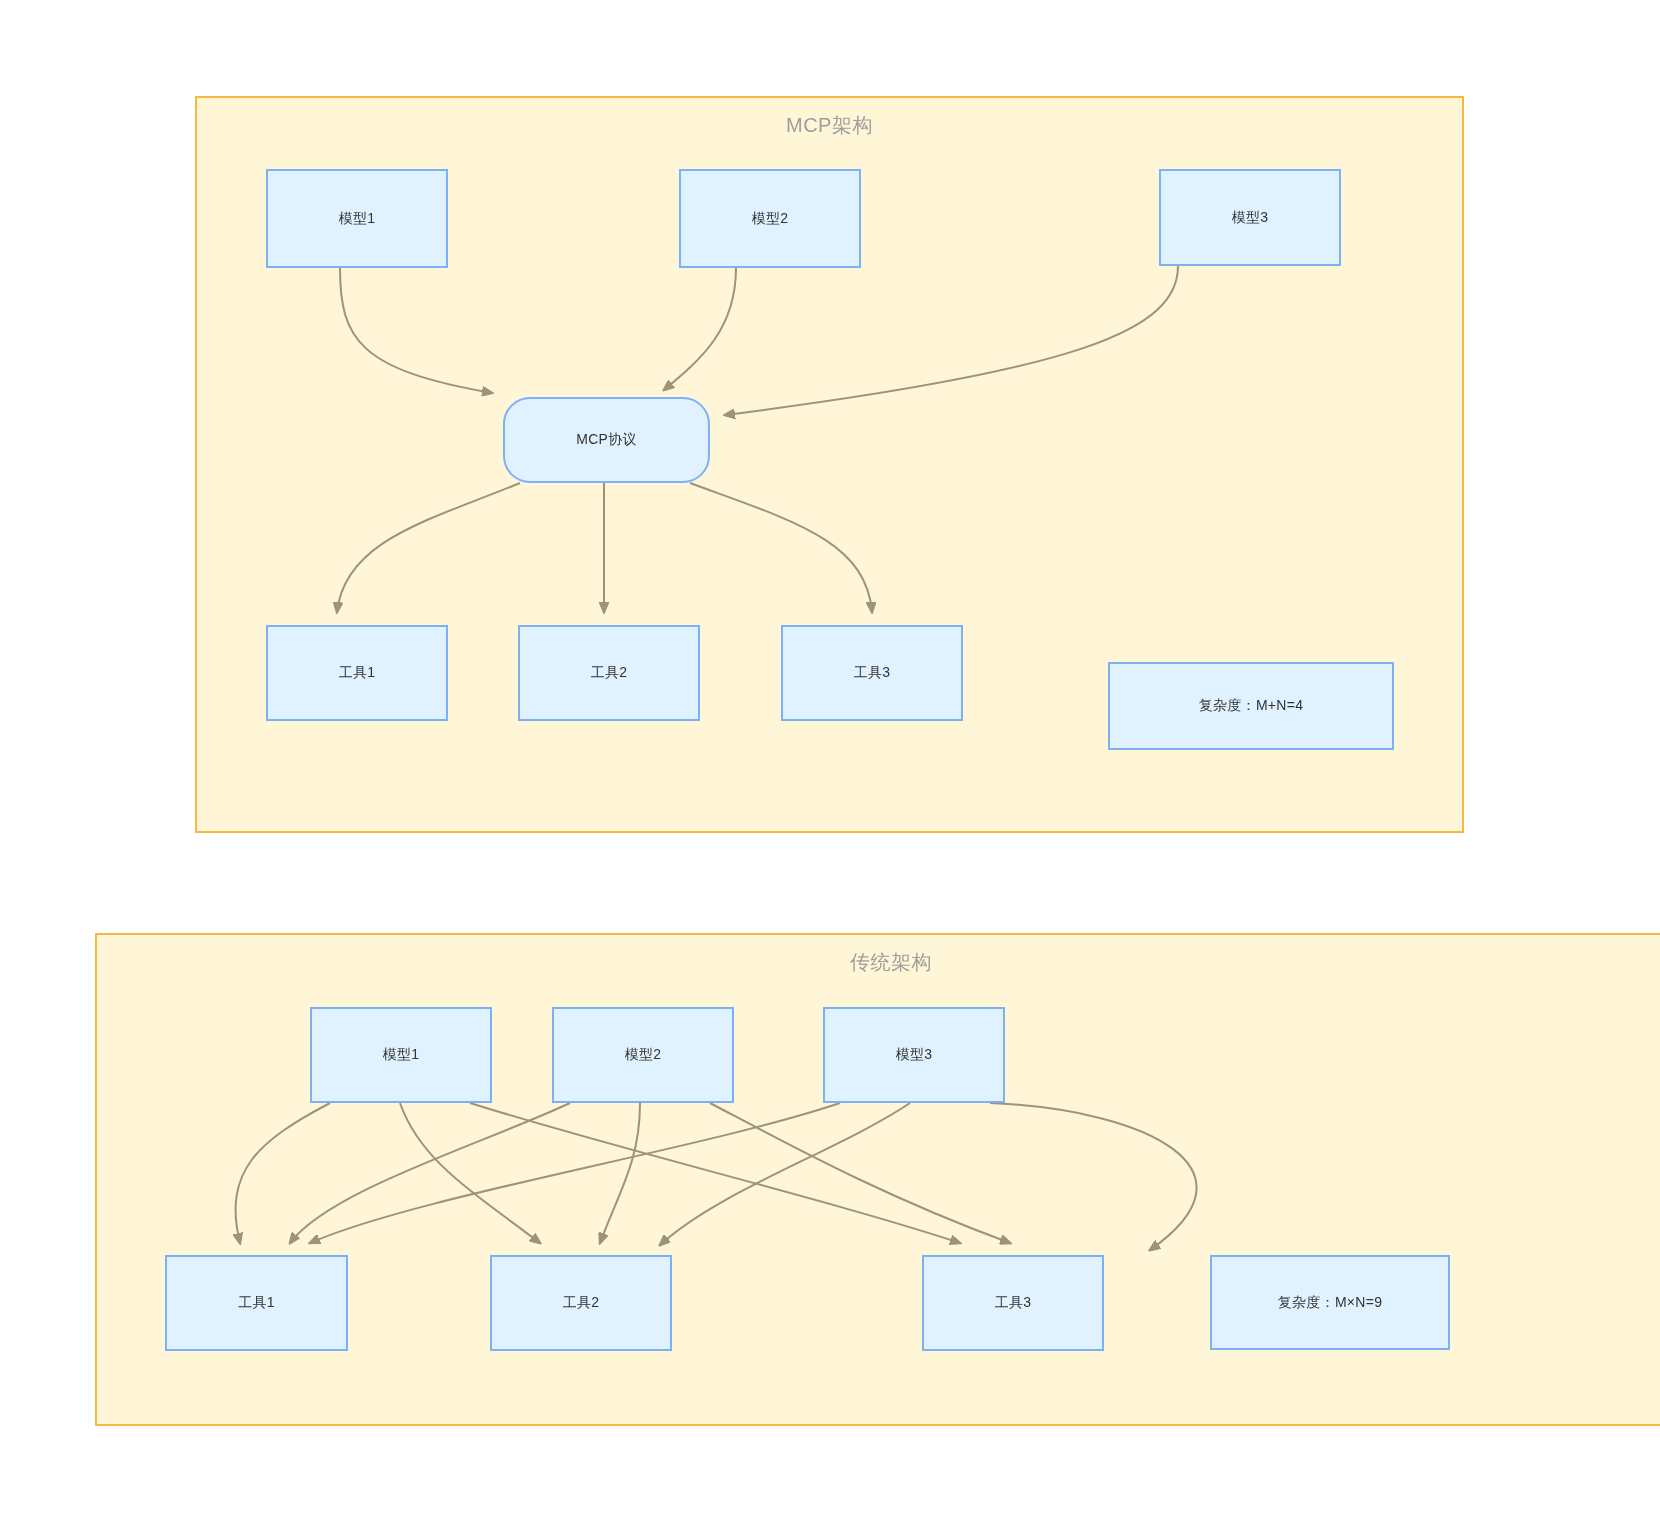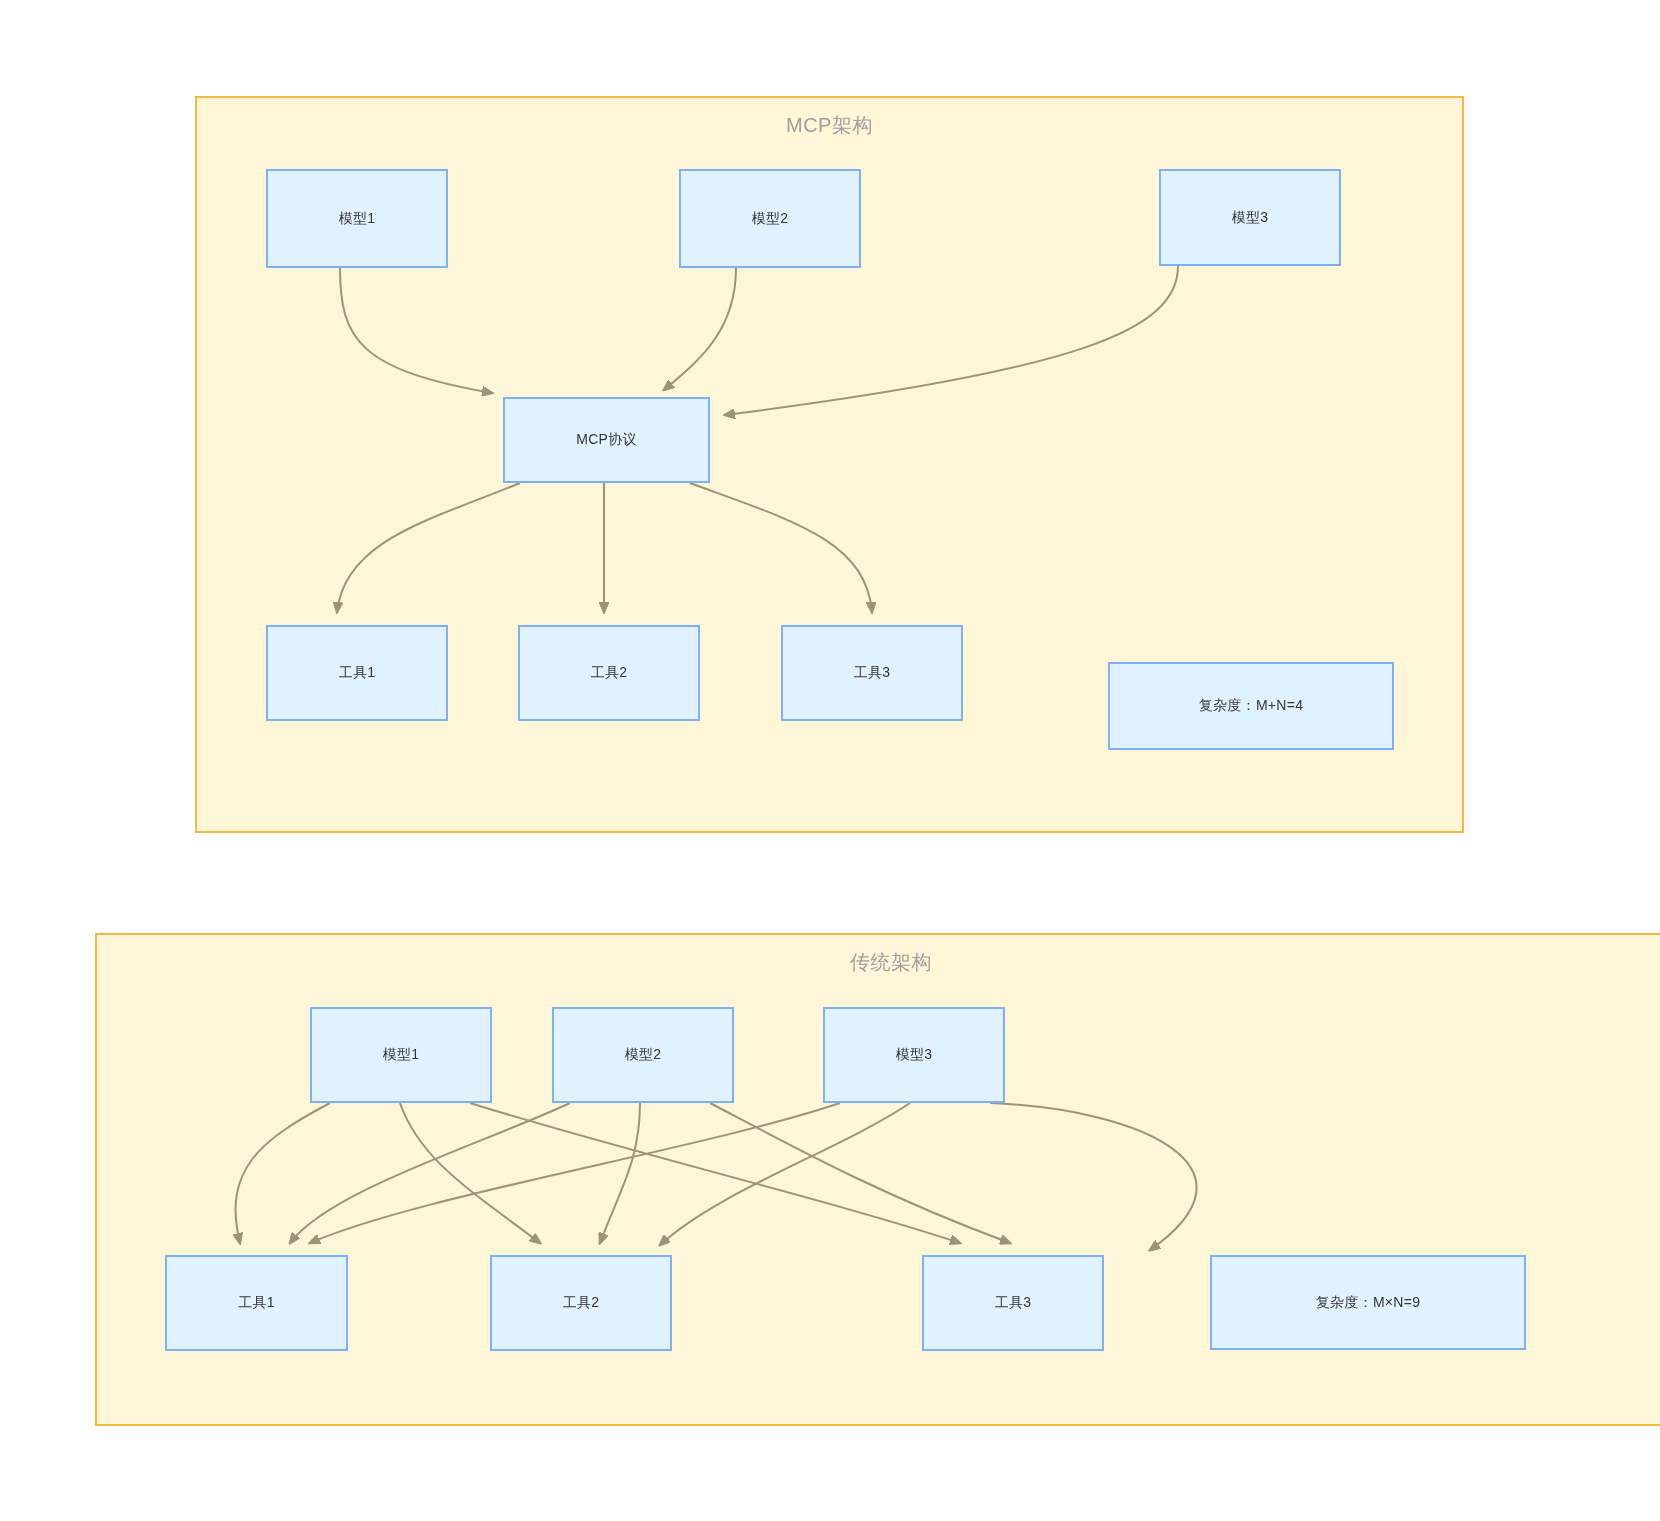--- a/index.html
+++ b/index.html
@@ -98,21 +98,21 @@
   </div>
 
   <div class="node" style="left:679px; top:169px; width:182px; height:99px;">
     <span class="node-label">模型2</span>
   </div>
 
   <div class="node" style="left:1159px; top:169px; width:182px; height:97px;">
     <span class="node-label">模型3</span>
   </div>
 
-  <div class="node" style="left:503px; top:397px; width:207px; height:86px;">
+  <div class="node" style="left:503px; top:397px; width:207px; height:86px;border-radius:27px;">
     <span class="node-label">MCP协议</span>
   </div>
 
   <div class="node" style="left:266px; top:625px; width:182px; height:96px;">
     <span class="node-label">工具1</span>
   </div>
 
   <div class="node" style="left:518px; top:625px; width:182px; height:96px;">
     <span class="node-label">工具2</span>
   </div>
@@ -161,17 +161,17 @@
   </div>
 
   <div class="node" style="left:490px; top:1255px; width:182px; height:96px;">
     <span class="node-label">工具2</span>
   </div>
 
   <div class="node" style="left:922px; top:1255px; width:182px; height:96px;">
     <span class="node-label">工具3</span>
   </div>
 
-  <div class="node" style="left:1210px; top:1255px; width:316px; height:95px;">
+  <div class="node" style="left:1210px; top:1255px; width:240px; height:95px;">
     <span class="node-label">复杂度：M×N=9</span>
   </div>
 
 </div>
 
 </body></html>

